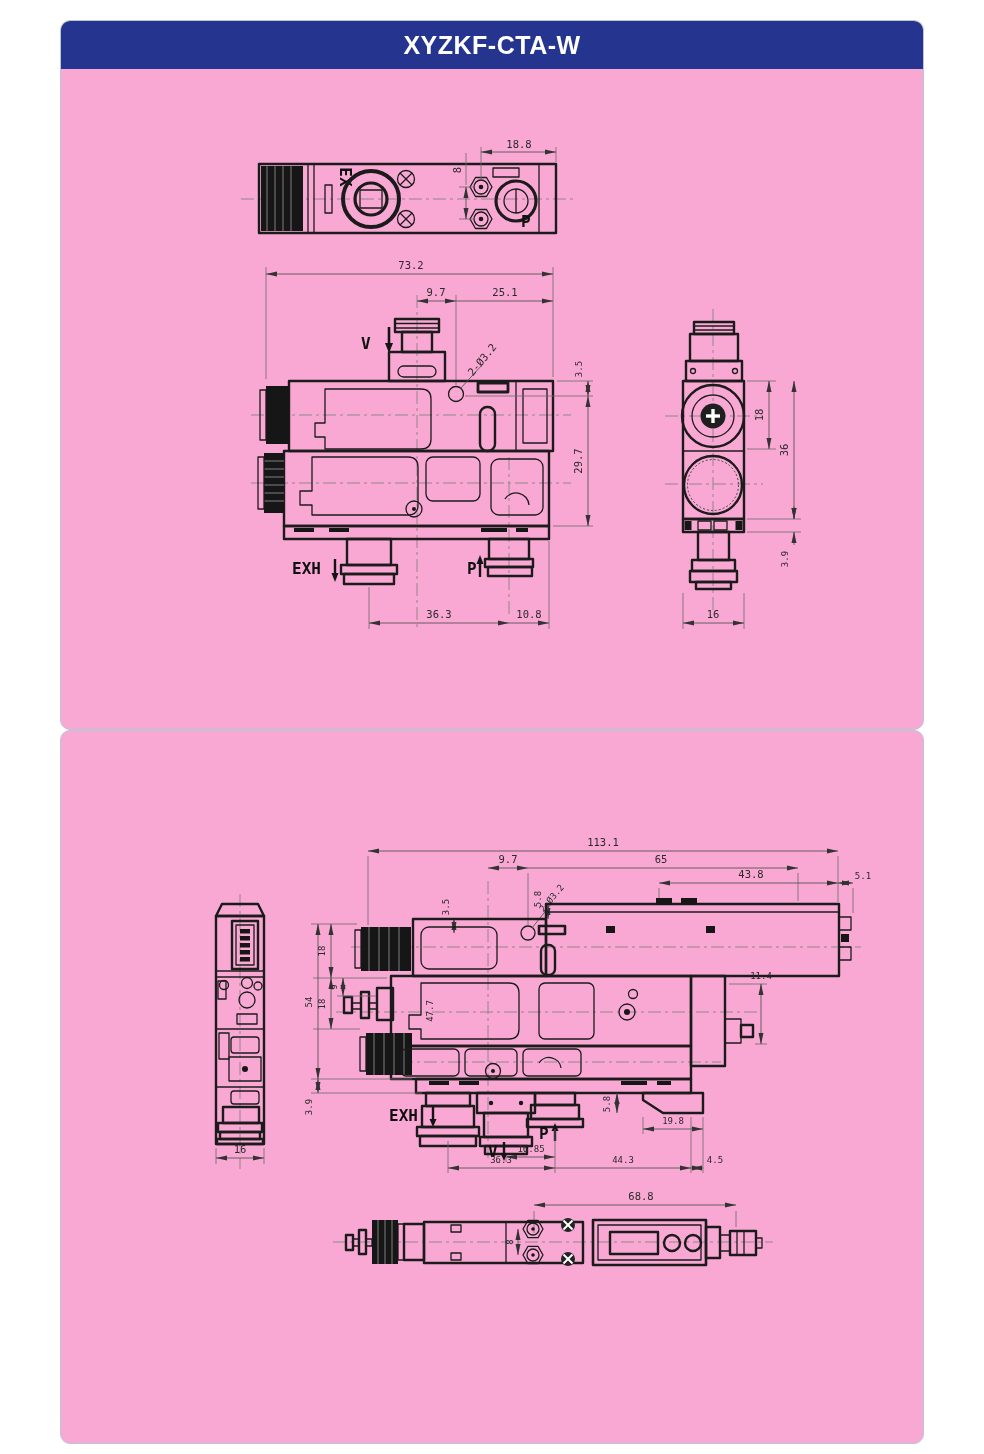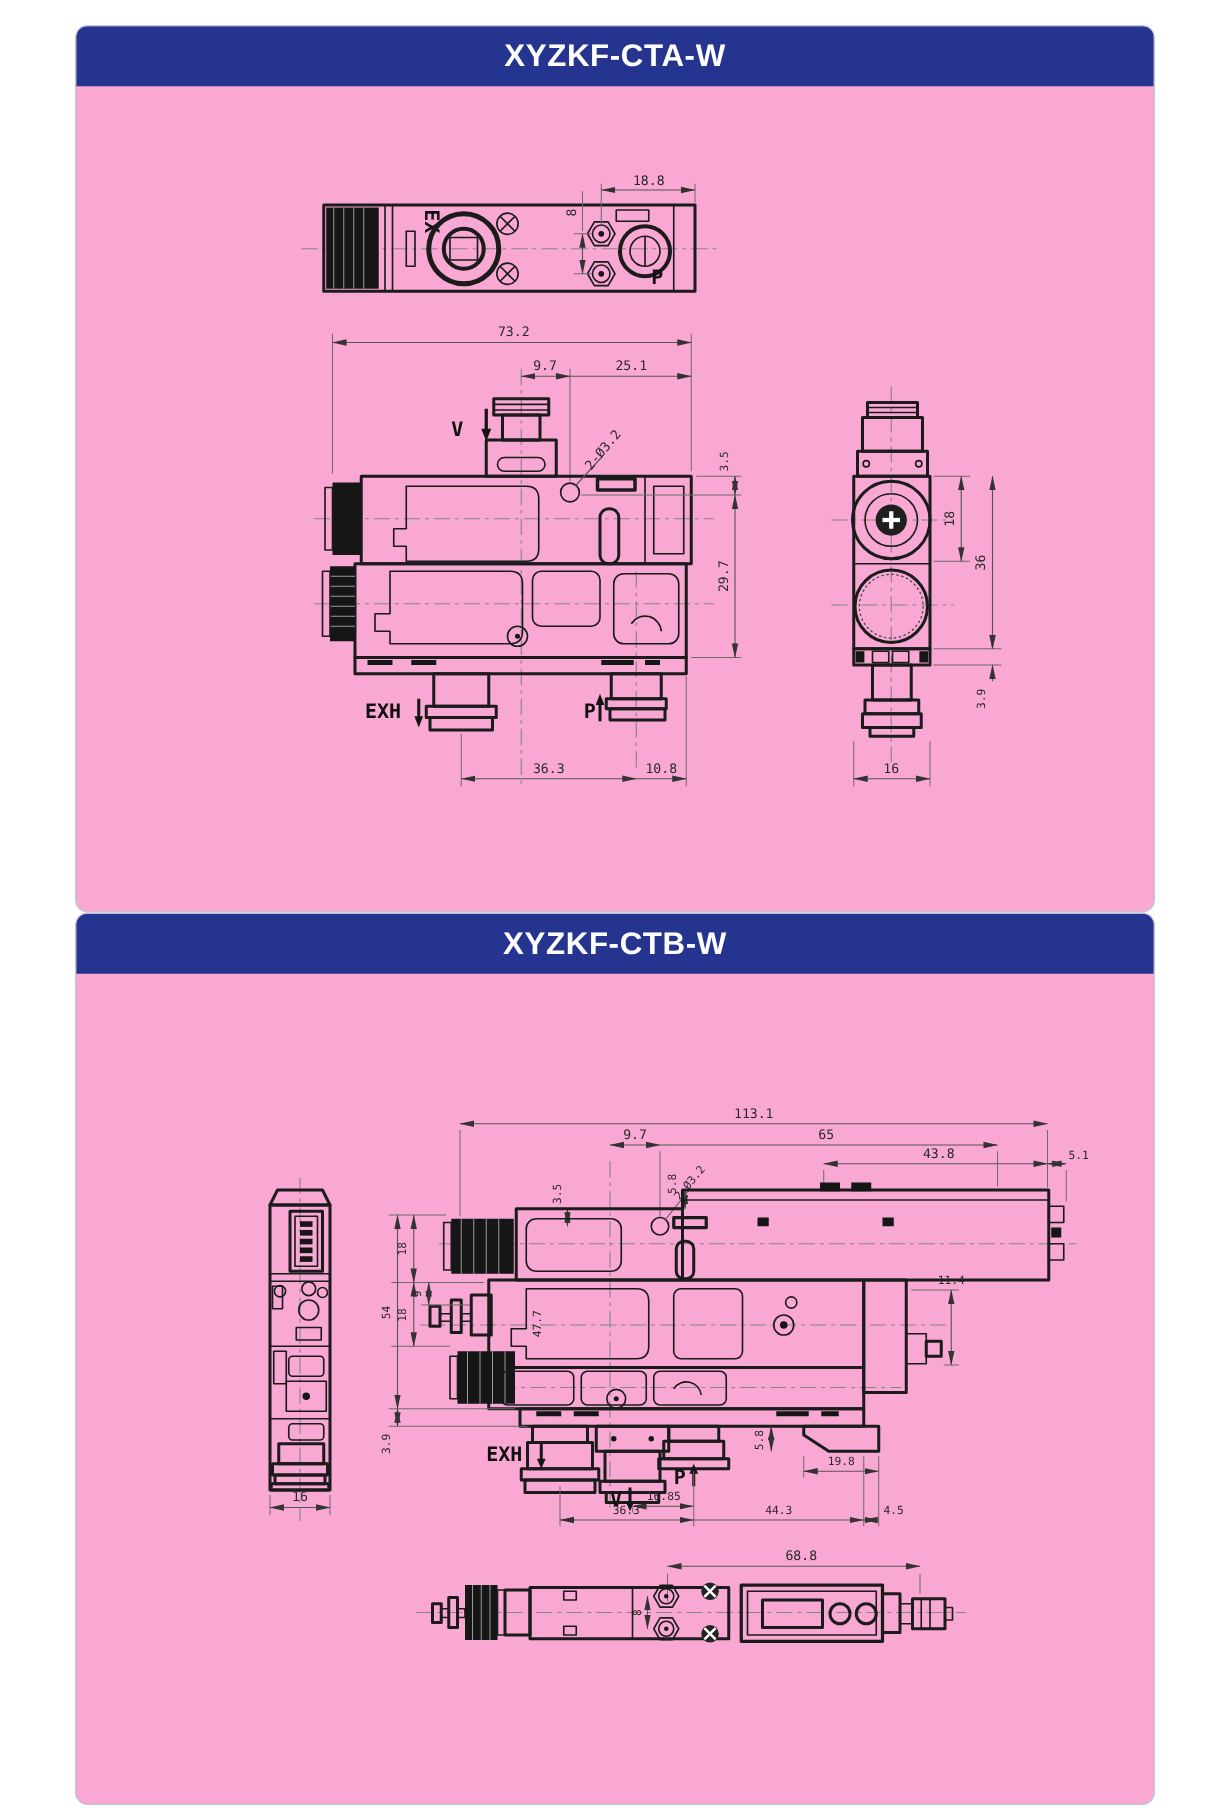--- a/index.html
+++ b/index.html
@@ -228,23 +228,20 @@
       <text class="dts" transform="rotate(-90 727 490)" x="727" y="490">3.9</text>
       <line class="ext" x1="622" y1="524" x2="622" y2="560"></line>
         <line class="ext" x1="683" y1="524" x2="683" y2="560"></line>
       <line class="dim" x1="622" y1="554" x2="683" y2="554" marker-start="url(#aA)" marker-end="url(#aA)"></line>
       <text class="dt" x="652" y="549">16</text>
     </g>
   </svg>
 </div>
 
 <div class="panel" id="panelB">
-  <div class="panel-title">
-    <span>XYZKF-CTB-W</span>
-  </div>
   <svg width="861" height="664" viewBox="0 0 861 664">
     <defs>
       <marker id="aB" viewBox="0 0 12 6" refX="11.5" refY="3" markerWidth="13" markerHeight="7" orient="auto-start-reverse">
         <path d="M12,3 L0,0.4 L0,5.6 Z" fill="#333"></path>
       </marker>
     </defs>
 
     <g>
       <line class="cl" x1="179" y1="163" x2="179" y2="438"></line>
       <polygon class="ol" points="155,185 161,173 197,173 203,185"></polygon>

